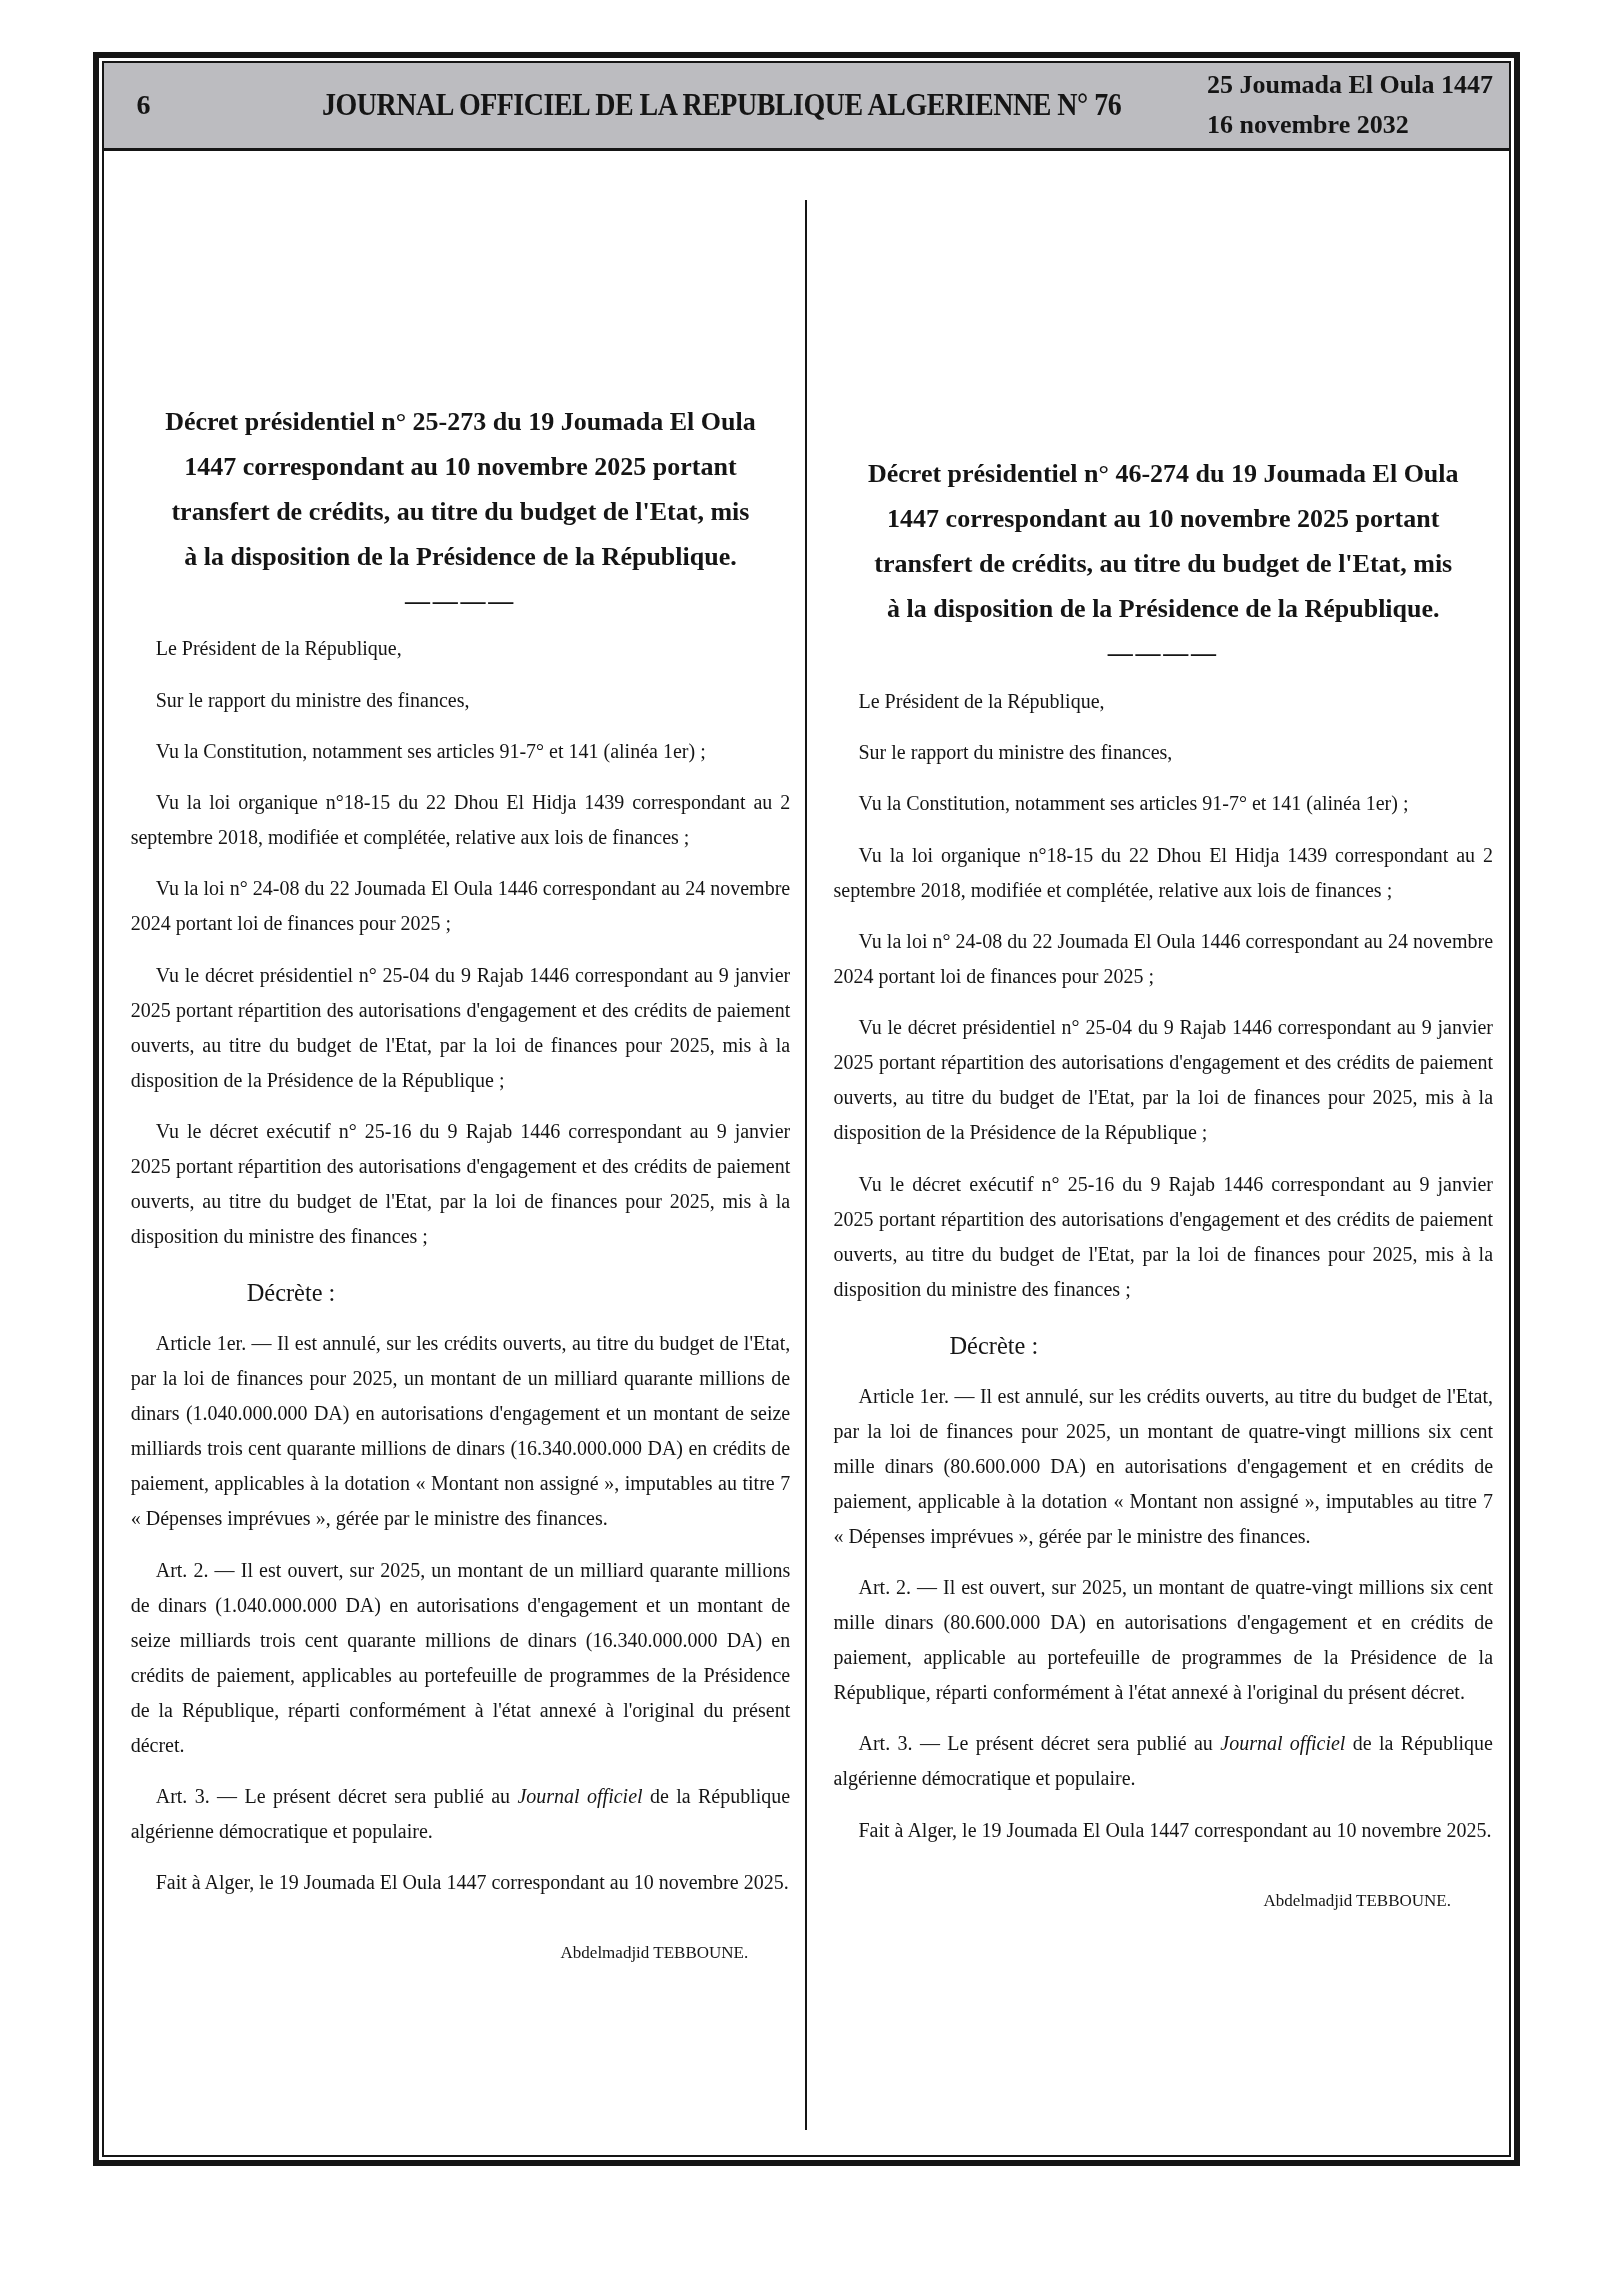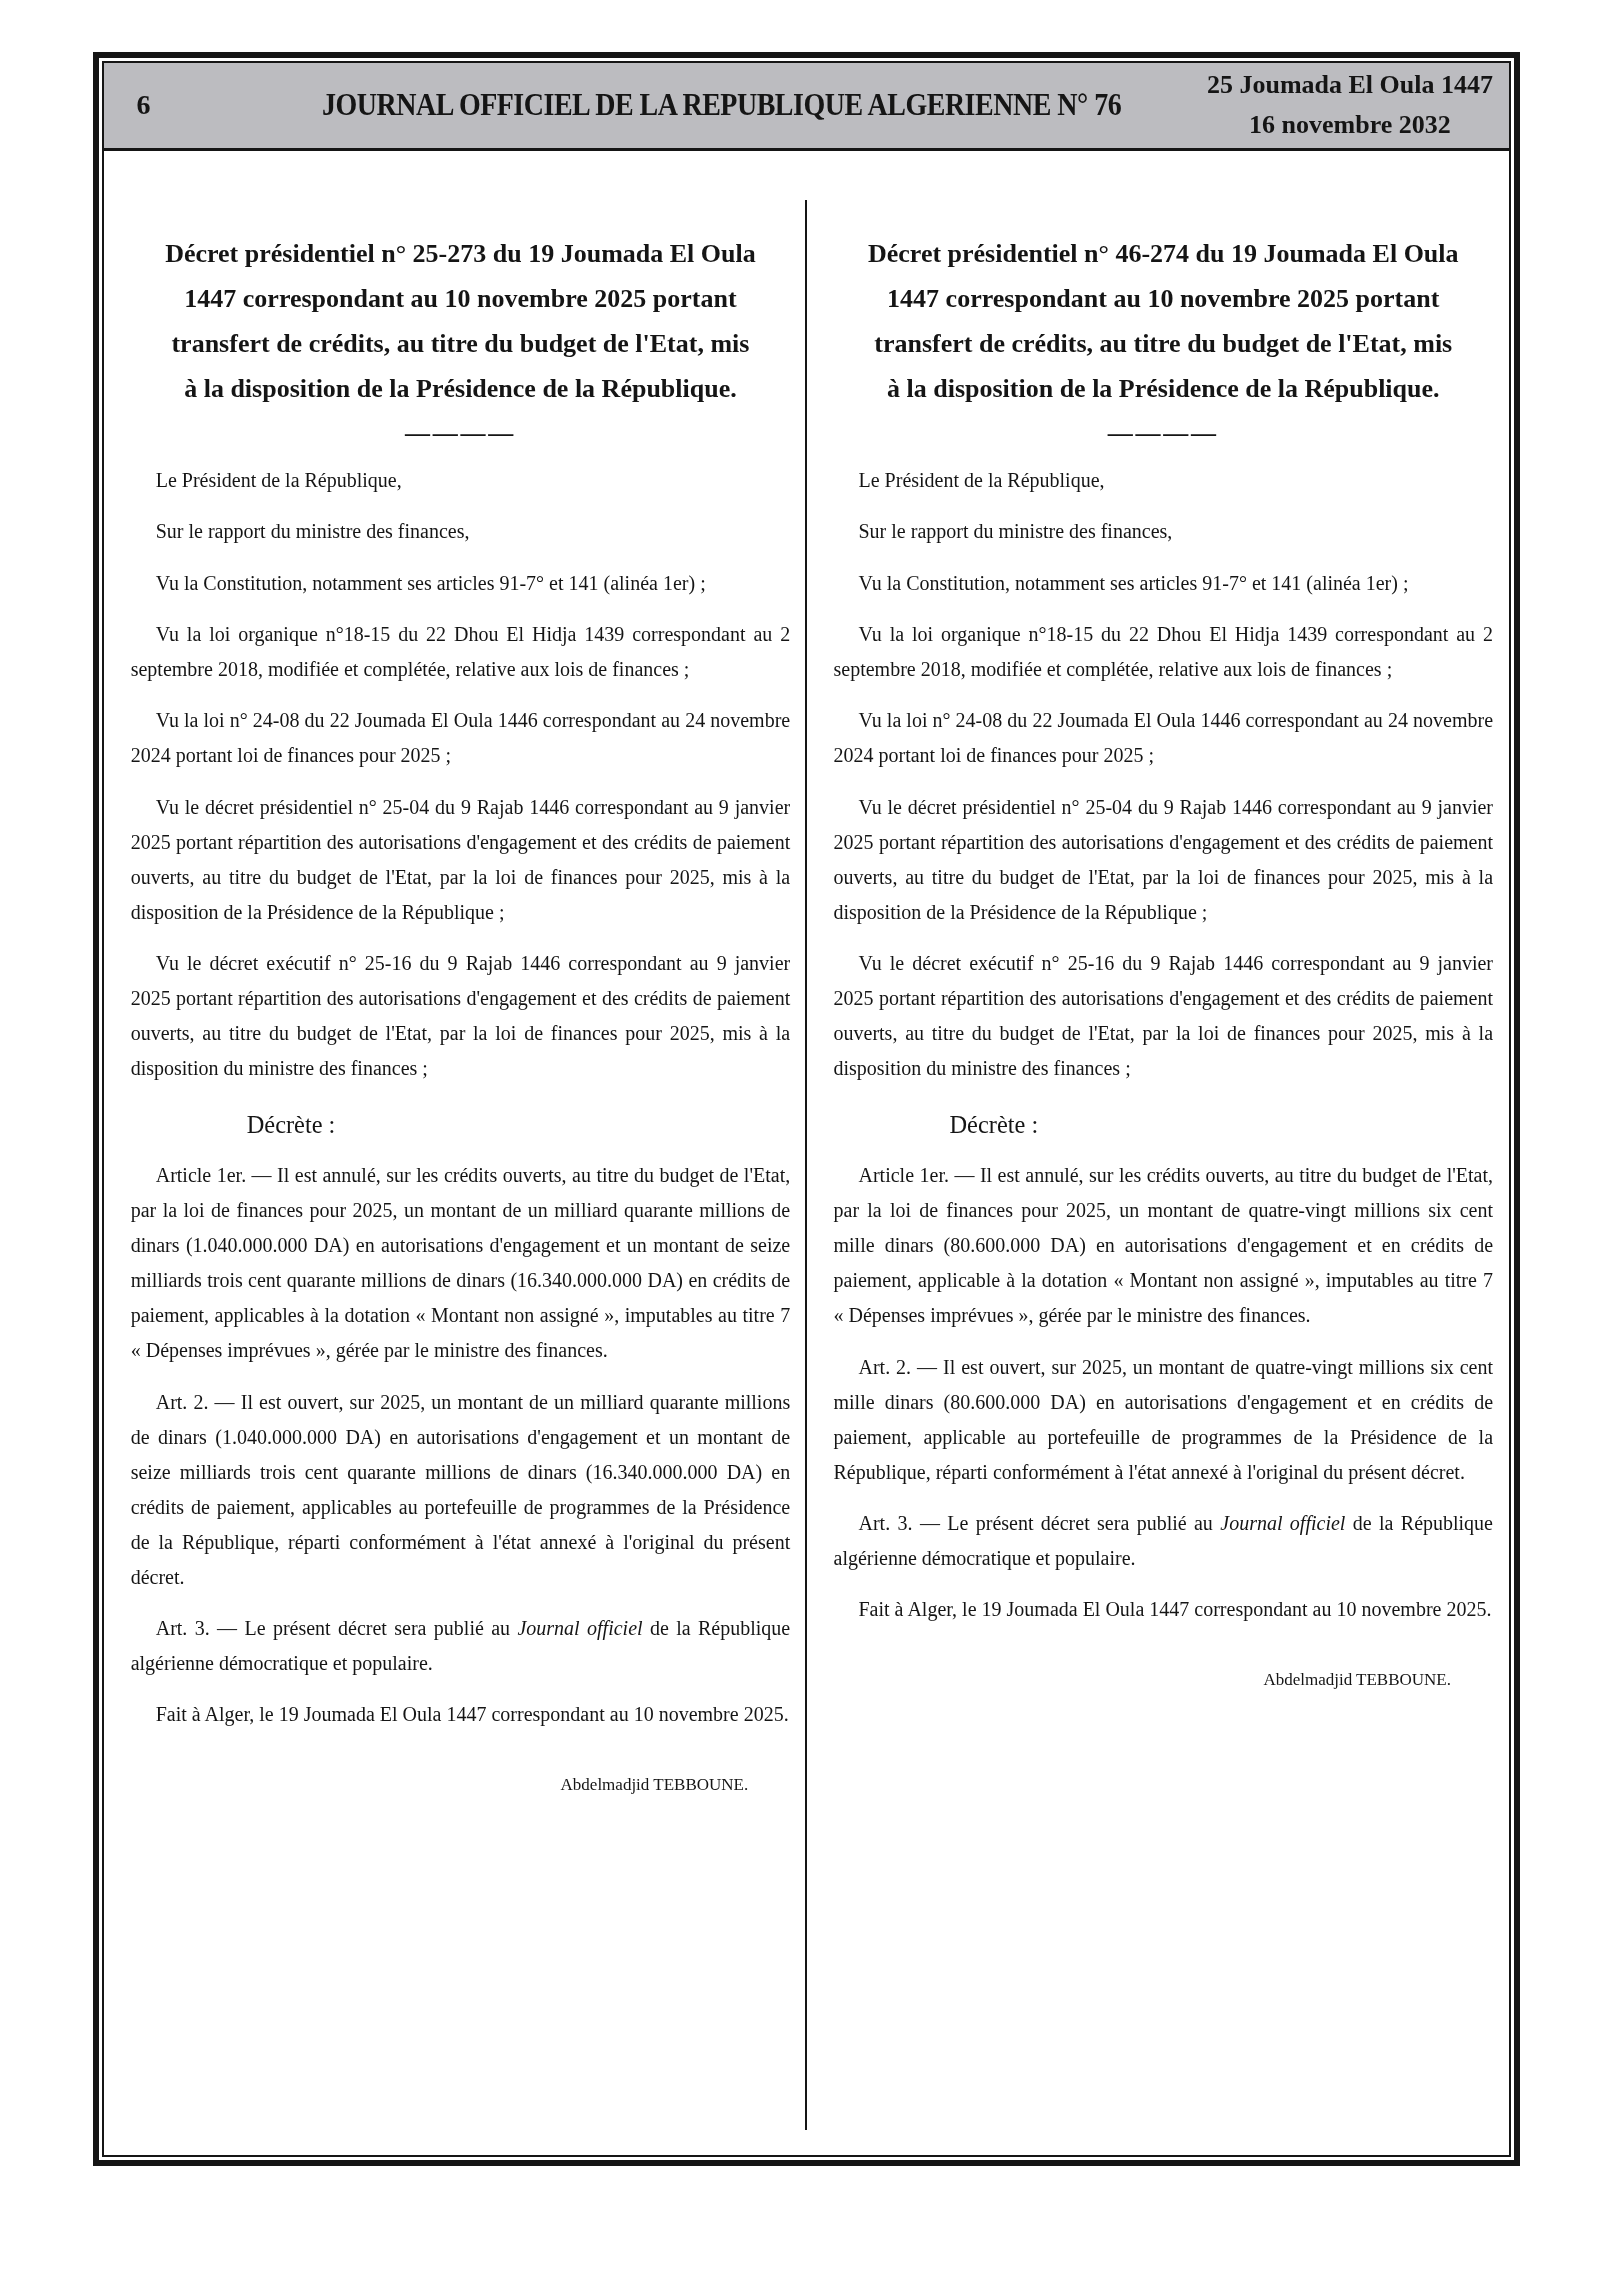--- a/index.html
+++ b/index.html
@@ -24,24 +24,24 @@
   
   .masthead{
     flex:0 0 auto;height:88px;background:#bcbcc0;border-bottom:3.6px solid #151515;
     display:flex;align-items:center;padding:0 14.5px 0 20px;box-sizing:border-box;
   }
   .page-number{width:100px;font-size:28px;font-weight:bold;padding-left:12.7px;}
   .masthead-title{
     flex:1;text-align:center;font-size:28px;font-weight:bold;
     letter-spacing:-0.5px;transform:scaleY(1.10);white-space:nowrap;
   }
-  .masthead-dates{text-align:center;font-size:26px;font-weight:bold;line-height:40px;white-space:nowrap;padding-right:1.8px;}
+  .masthead-dates{text-align:left;font-size:26px;font-weight:bold;line-height:40px;white-space:nowrap;padding-right:1.8px;}
 
   
-  .columns{flex:1;display:flex;position:relative;}
+  .columns{flex:1;display:flex;position:relative;align-items:center;}
   .col-divider{position:absolute;left:calc(50% - 1.8px);top:49px;bottom:25px;width:2.7px;background:#151515;}
   .col{width:50%;box-sizing:border-box;padding:0 16.3px 0 27px;}
 
   .decree-title{margin:80px 0 0;font-weight:bold;font-size:26px;line-height:45px;text-align:center;}
   .sep{text-align:center;font-size:25px;font-weight:bold;letter-spacing:2.7px;margin-top:7.2px;line-height:29px;}
   .para{font-size:20px;line-height:35px;text-align:justify;text-indent:25px;margin:16.3px 0 0;}
   .para em{font-style:italic;}
   .decrete{font-size:24.4px;font-weight:normal;margin:22px 0 0 116px;line-height:34px;}
   .sig{font-size:17px;text-align:right;padding-right:42px;margin-top:36px;line-height:34px;}
 </style>

